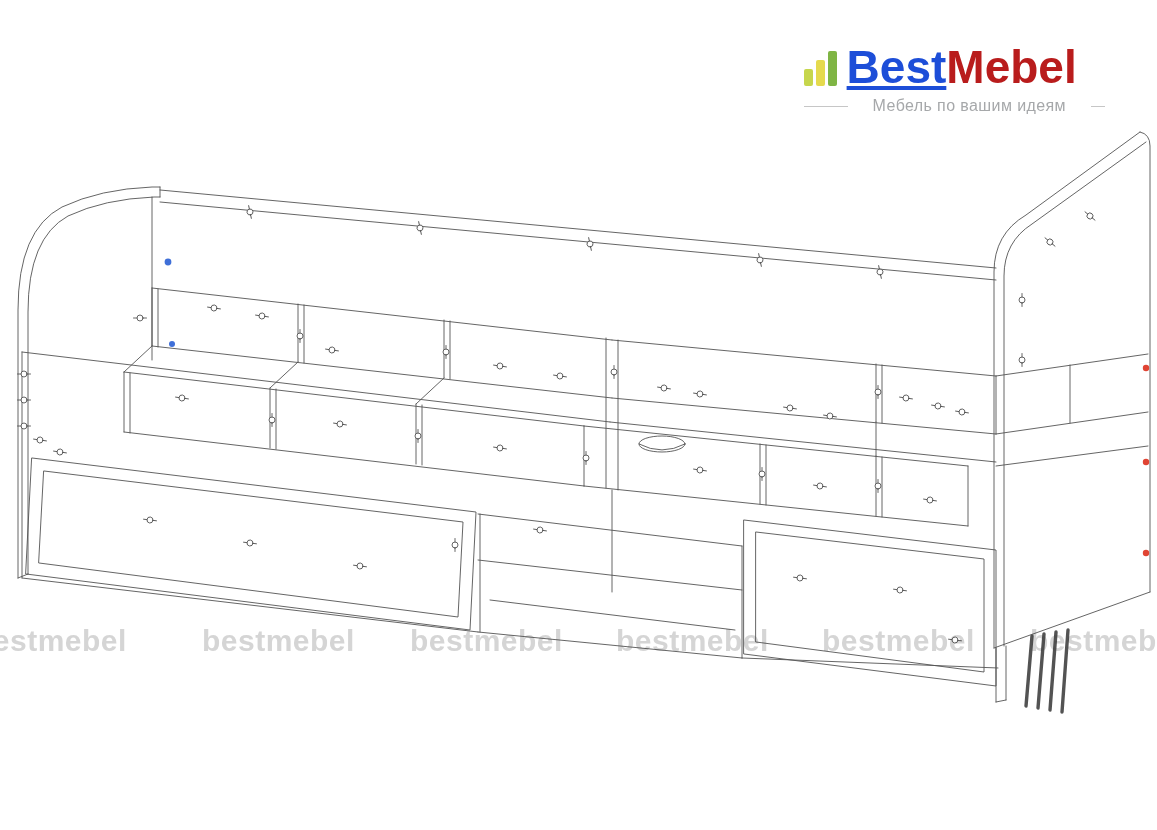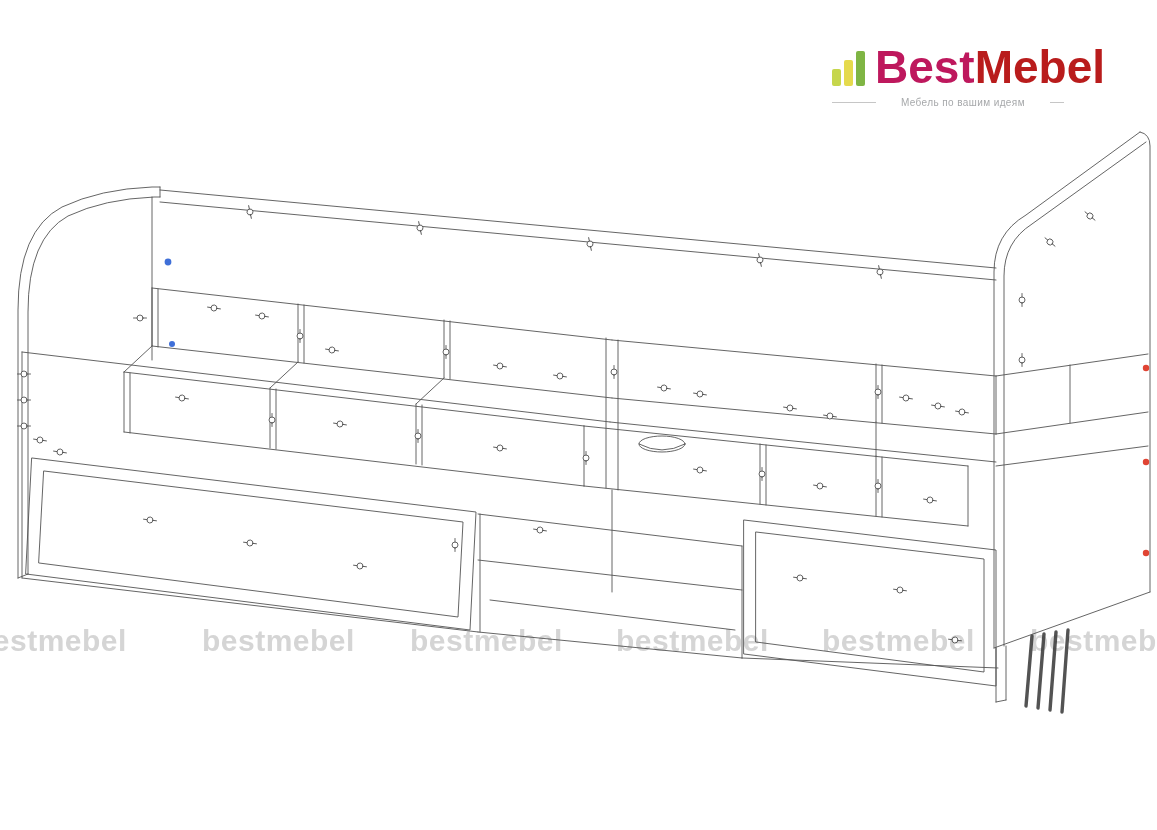--- a/index.html
+++ b/index.html
@@ -21,21 +21,21 @@
 
   
   .logo{position:absolute;top:44px;right:52px;z-index:3;}
   .logo-row{display:flex;align-items:flex-end;gap:10px;}
   .logo-bars{display:flex;align-items:flex-end;gap:3px;padding-bottom:4px;}
   .logo-bars span{display:block;width:9px;border-radius:2px;}
   .bar1{height:17px;}
   .bar2{height:26px;}
   .bar3{height:35px;}
   .logo-word{font-size:46px;font-weight:bold;line-height:1;letter-spacing:0;}
-  .logo-tagline{display:flex;align-items:center;gap:25px;margin-top:7px;font-size:10px;letter-spacing:.4px;}
+  .logo-tagline{display:flex;align-items:center;gap:25px;margin-top:7px;font-size:16px;letter-spacing:.4px;}
   .tl-line{display:block;height:1px;background:#c6c6c6;flex:0 0 auto;}
   .tl-line.left{width:44px;}
   .tl-line.right{width:14px;}
 </style>
 </head>
 <body>
 
 <div class="stage">
 
   <div class="wm-layer" style="color: rgb(203, 203, 203);">
@@ -203,21 +203,21 @@
   </svg>
 
   <div class="logo">
     <div class="logo-row">
       <div class="logo-bars">
         <span class="bar1" style="background: rgb(198, 214, 76);"></span>
         <span class="bar2" style="background: rgb(229, 218, 77);"></span>
         <span class="bar3" style="background: rgb(127, 181, 68);"></span>
       </div>
       <div class="logo-word">
-        <span style="color: #be185d;">Best</span><span style="color: #b91c1c;">Mebel</span>
+        <span style="color: #1d4ed8; text-decoration: underline;">Best</span><span style="color: #b91c1c;">Mebel</span>
       </div>
     </div>
     <div class="logo-tagline" style="color: rgb(166, 168, 170);">
       <span class="tl-line left"></span>
       <span>Мебель по вашим идеям</span>
       <span class="tl-line right"></span>
     </div>
   </div>
 
 </div>

